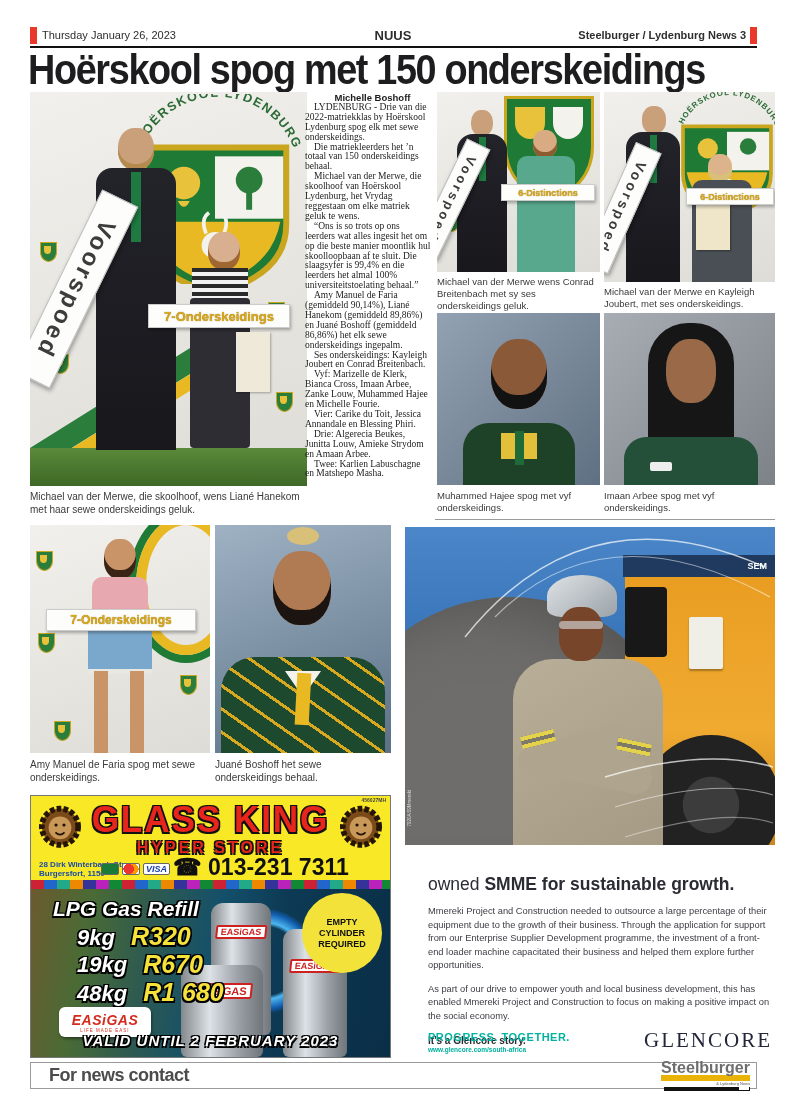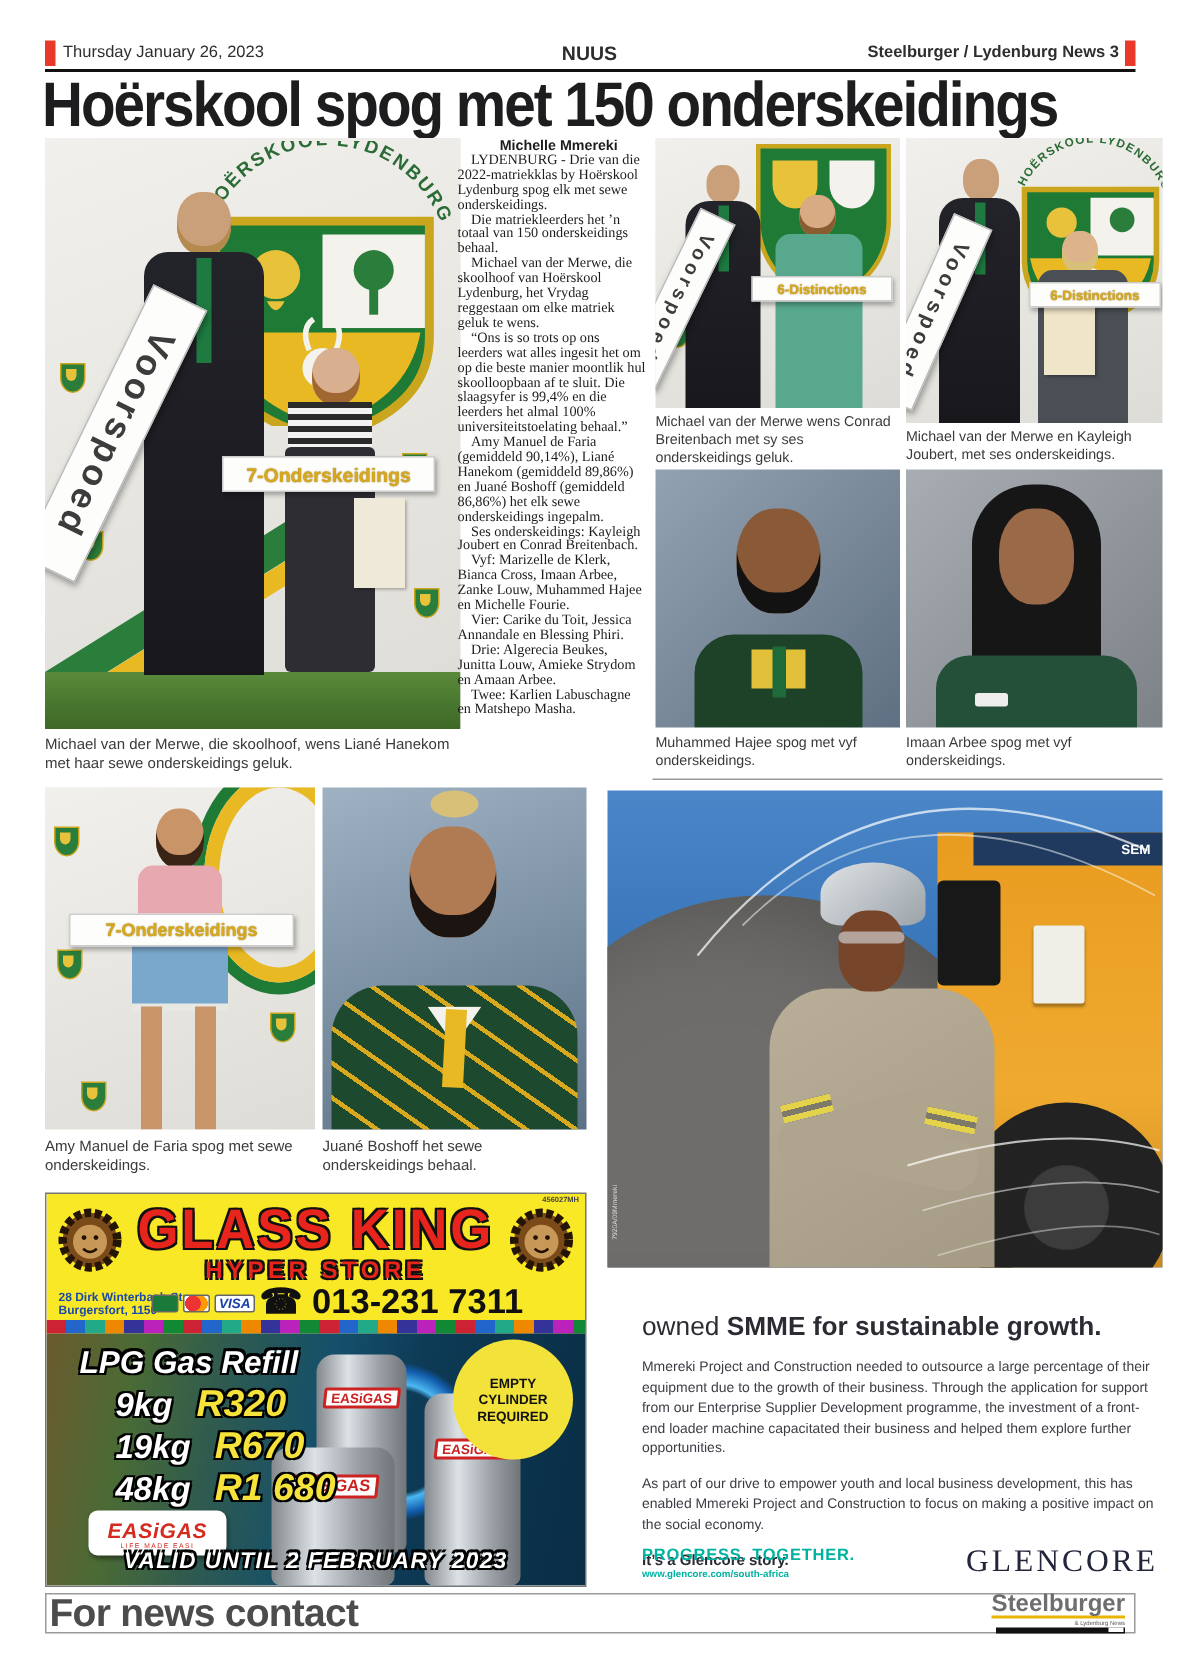--- a/index.html
+++ b/index.html
@@ -44,21 +44,21 @@
 
   .divider{position:absolute;height:1px;background:#9a9a9a;}
 
   
   .gl-photo{position:absolute;left:405px;top:527px;width:370px;height:318px;overflow:hidden;
             background:linear-gradient(180deg,#4a86c8 0%,#2f6cb0 55%,#6e87a0 100%);}
   .gl-rock{position:absolute;left:-60px;top:70px;width:330px;height:300px;background:#6e6d6b;
            border-radius:50% 50% 0 0;box-shadow:inset -30px 10px 60px #565553;}
   .gl-machine{position:absolute;right:0;top:28px;width:150px;height:290px;
            background:linear-gradient(180deg,#e89c20,#f0aa30 60%,#c9881e);}
-  .gl-band{position:absolute;right:0;top:28px;width:126px;height:22px;background:#1f3a5e;
+  .gl-band{position:absolute;right:0;top:28px;width:152px;height:22px;background:#1f3a5e;
            color:#fff;font-size:9px;font-weight:bold;display:flex;align-items:center;justify-content:flex-end;padding-right:8px;box-sizing:border-box;}
   .gl-window{position:absolute;right:108px;top:60px;width:42px;height:70px;background:#181818;border-radius:4px;}
   .gl-plate{position:absolute;right:52px;top:90px;width:34px;height:52px;background:#efefe8;border-radius:2px;box-shadow:0 2px 2px rgba(0,0,0,.3);}
   .gl-tire{position:absolute;right:-6px;bottom:-30px;width:140px;height:140px;border-radius:50%;
            background:radial-gradient(circle at 50% 50%, #3c3c3c 0 28%, #222 29% 100%);}
   .gl-hat{position:absolute;left:142px;top:48px;width:70px;height:42px;border-radius:50% 50% 20% 20%;
           background:linear-gradient(140deg,#dfe3e6,#9aa2a8);}
   .gl-face{position:absolute;left:154px;top:80px;width:44px;height:54px;border-radius:42%;background:#77452a;}
   .gl-glasses{position:absolute;left:154px;top:94px;width:44px;height:8px;background:rgba(230,240,245,.55);border-radius:4px;}
   .gl-torso{position:absolute;left:108px;top:132px;width:150px;height:190px;border-radius:40px 40px 0 0;
@@ -110,24 +110,24 @@
      display:flex;flex-direction:column;align-items:center;justify-content:center;color:#111;font-weight:800;font-size:9px;line-height:11px;}
   .easibox{position:absolute;left:28px;top:118px;width:92px;height:30px;background:#fff;border-radius:6px;
      box-shadow:1px 2px 3px rgba(0,0,0,.4);display:flex;flex-direction:column;align-items:center;justify-content:center;}
   .easibox b{color:#d42b1e;font-size:14px;font-style:italic;letter-spacing:.5px;}
   .easibox i{color:#d42b1e;font-size:4.5px;font-style:normal;letter-spacing:1px;}
   .gk-valid{position:absolute;left:0;right:0;top:143px;text-align:center;font-size:15px;letter-spacing:1px;}
 
   
   .footer{position:absolute;left:30px;top:1062px;width:727px;height:27px;border:1px solid #9a9a9a;box-sizing:border-box;
      display:flex;align-items:center;}
-  .footer .t1{font-size:26px;font-weight:800;color:#4c4c4c;margin-left:2px;letter-spacing:-.5px;}
+  .footer .t1{font-size:18px;font-weight:800;color:#4c4c4c;margin-left:18px;letter-spacing:-.5px;}
   .footer .t2{font-size:20px;font-weight:800;color:#4c4c4c;margin-left:16px;letter-spacing:-.5px;}
   .sb{margin-left:auto;margin-right:6px;display:flex;flex-direction:column;align-items:flex-end;}
-  .sb .n{font-size:16px;font-weight:800;color:#6e6e6e;line-height:14px;border-bottom:2px solid #eab308;}
+  .sb .n{font-size:16px;font-weight:800;color:#6e6e6e;line-height:14px;border-bottom:6px solid #eab308;}
   .sb .s{font-size:4px;color:#555;}
   .sb .bar{width:86px;height:4px;background:#111;margin-top:1px;position:relative;}
   .sb .bar i{position:absolute;right:1px;top:.5px;width:10px;height:3px;background:#fff;}
 </style>
 </head>
 <body>
 
 <div class="page">
 
   <div class="redbar" style="left:30px;"></div>
@@ -181,21 +181,21 @@
     <div class="abs" style="left:162px;top:176px;width:56px;height:40px;background:repeating-linear-gradient(0deg,#f2f2f2 0 4px,#2a2a2a 4px 8px);"></div>
     <div class="abs" style="left:160px;top:206px;width:60px;height:150px;background:#2d2d33;border-radius:4px;"></div>
     <div class="strip-sign" style="left:118px;top:212px;width:140px;height:22px;font-size:13px;">
       <span>7-Onderskeidings</span>
     </div>
     <div class="abs" style="left:206px;top:240px;width:34px;height:60px;background:#efe9da;box-shadow:1px 1px 2px rgba(0,0,0,.3);"></div>
   </div>
   <div class="cap" style="left:30px;top:490px;width:272px;">Michael van der Merwe, die skoolhoof, wens Liané Hanekom met haar sewe onderskeidings geluk.</div>
 
   <div class="col">
-    <p class="byline" style="font-family:'Liberation Sans',sans-serif;">Michelle Mmereki</p>
+    <p class="byline" style="font-family:'Liberation Sans',sans-serif;">Michelle Boshoff</p>
     <p>LYDENBURG - Drie van die 2022-matriekklas by Hoërskool Lydenburg spog elk met sewe onderskeidings.</p>
     <p>Die matriekleerders het ’n totaal van 150 onderskeidings behaal.</p>
     <p>Michael van der Merwe, die skoolhoof van Hoërskool Lydenburg, het Vrydag reggestaan om elke matriek geluk te wens.</p>
     <p>“Ons is so trots op ons leerders wat alles ingesit het om op die beste manier moontlik hul skoolloopbaan af te sluit. Die slaagsyfer is 99,4% en die leerders het almal 100% universiteitstoelating behaal.”</p>
     <p>Amy Manuel de Faria (gemiddeld 90,14%), Liané Hanekom (gemiddeld 89,86%) en Juané Boshoff (gemiddeld 86,86%) het elk sewe onderskeidings ingepalm.</p>
     <p>Ses onderskeidings: Kayleigh Joubert en Conrad Breitenbach.</p>
     <p>Vyf: Marizelle de Klerk, Bianca Cross, Imaan Arbee, Zanke Louw, Muhammed Hajee en Michelle Fourie.</p>
     <p>Vier: Carike du Toit, Jessica Annandale en Blessing Phiri.</p>
     <p>Drie: Algerecia Beukes, Junitta Louw, Amieke Strydom en Amaan Arbee.</p>
     <p>Twee: Karlien Labuschagne en Matshepo Masha.</p>

